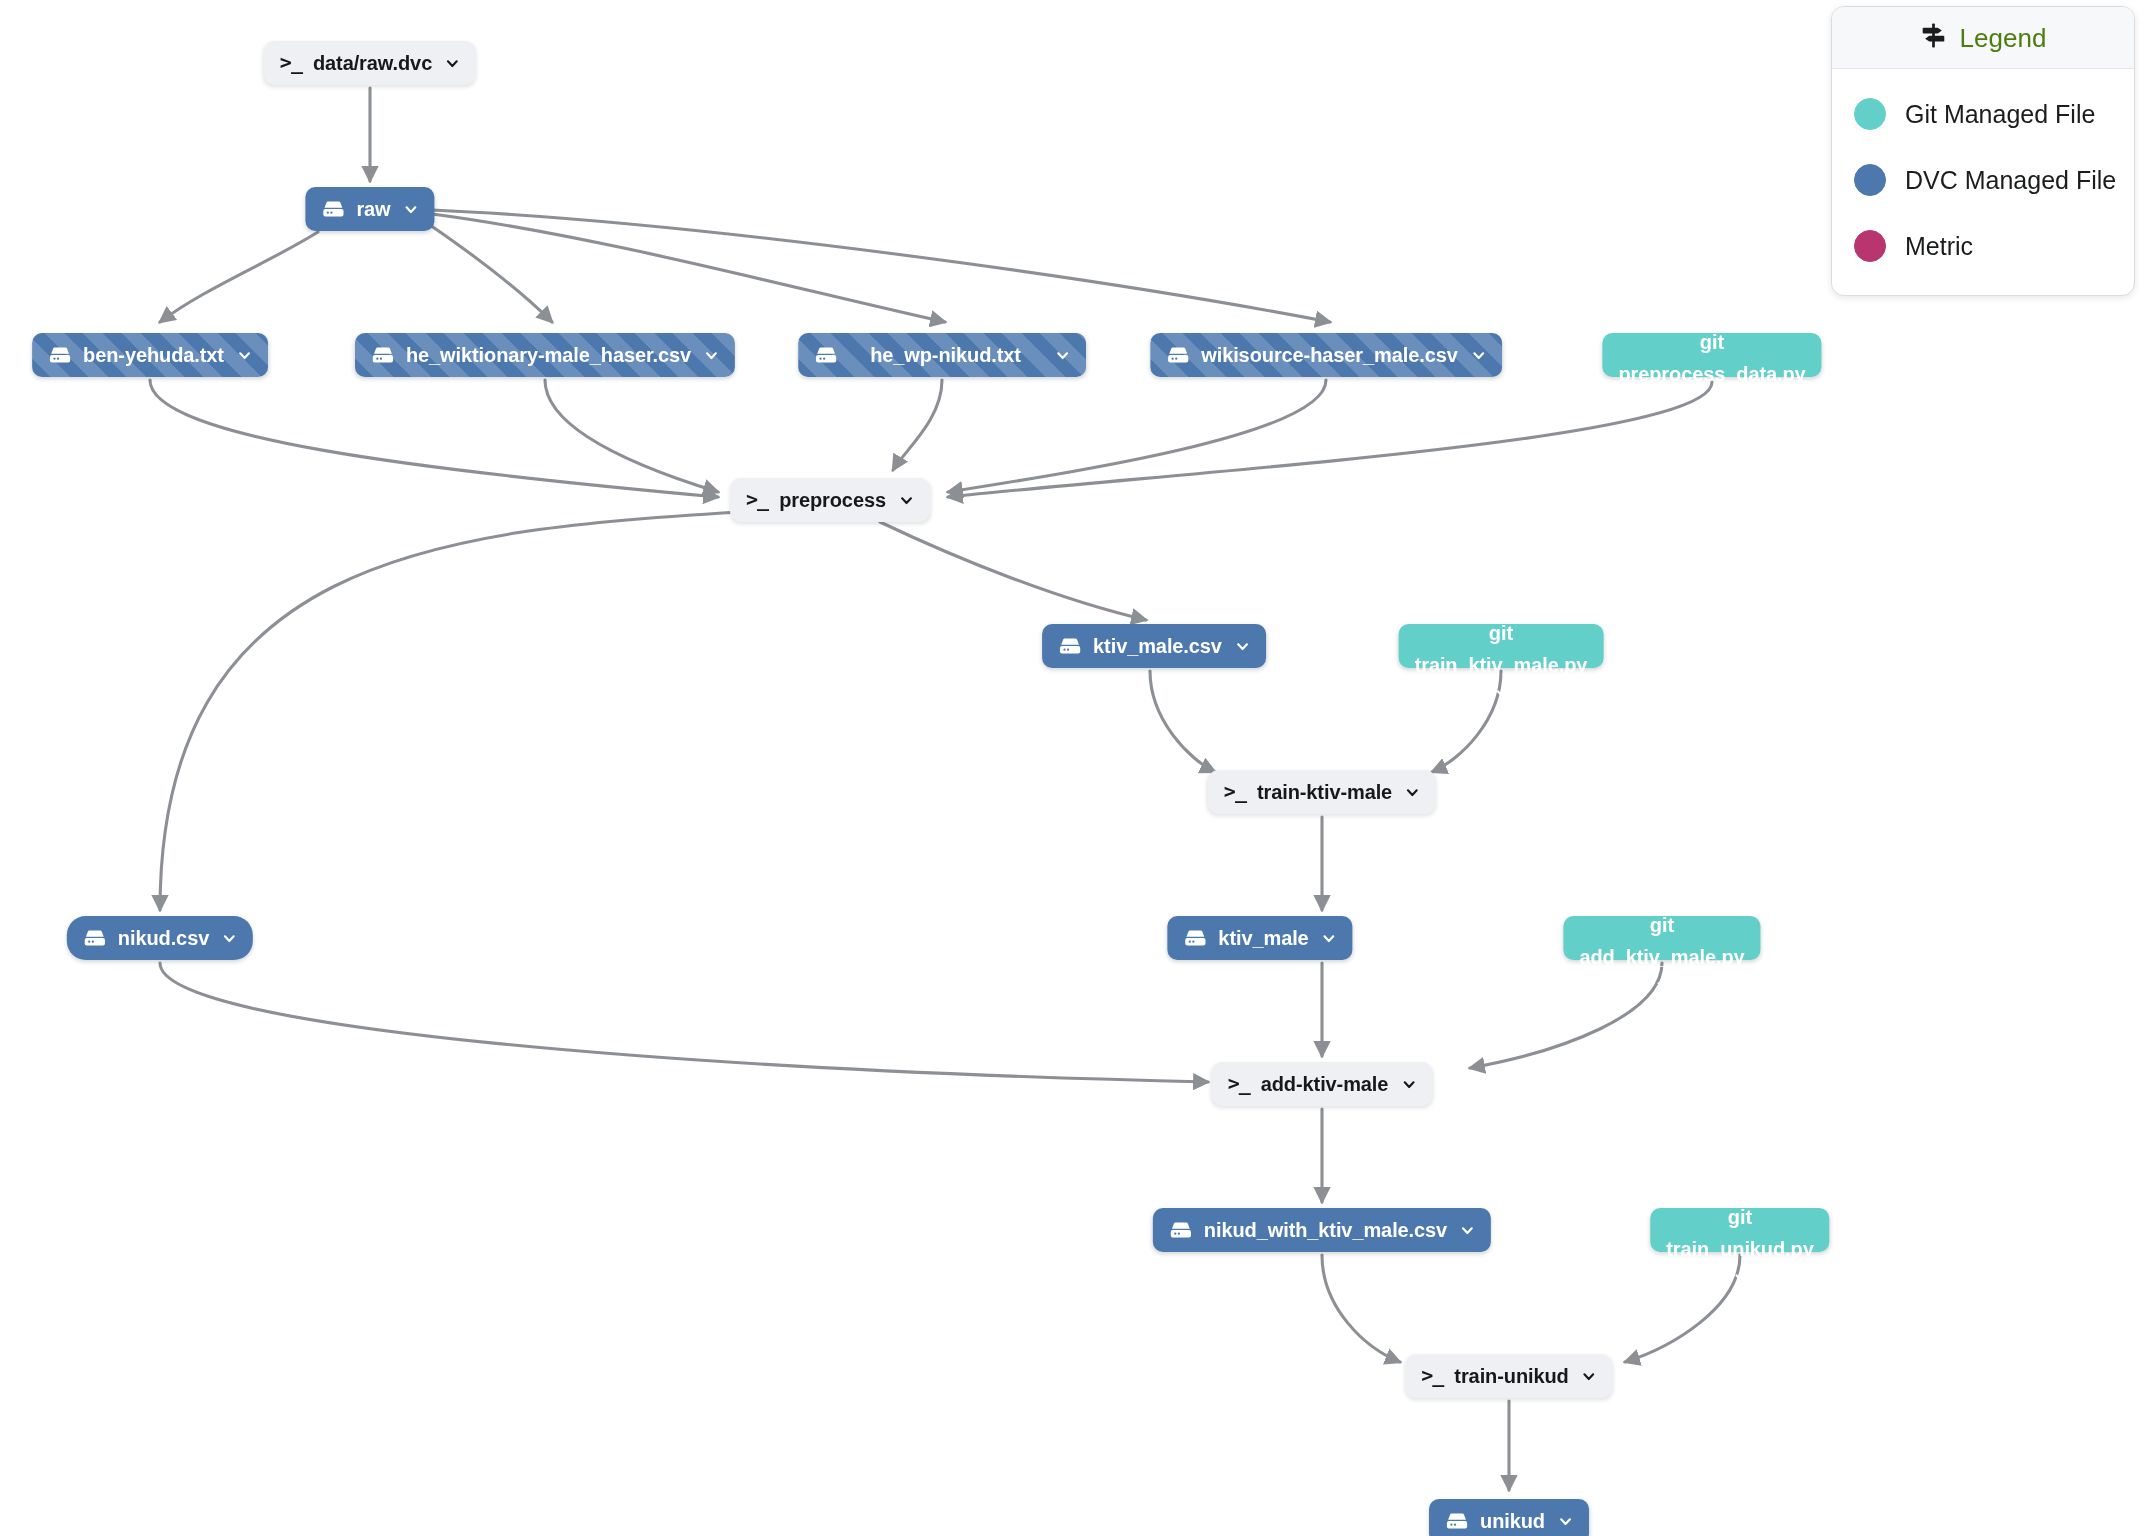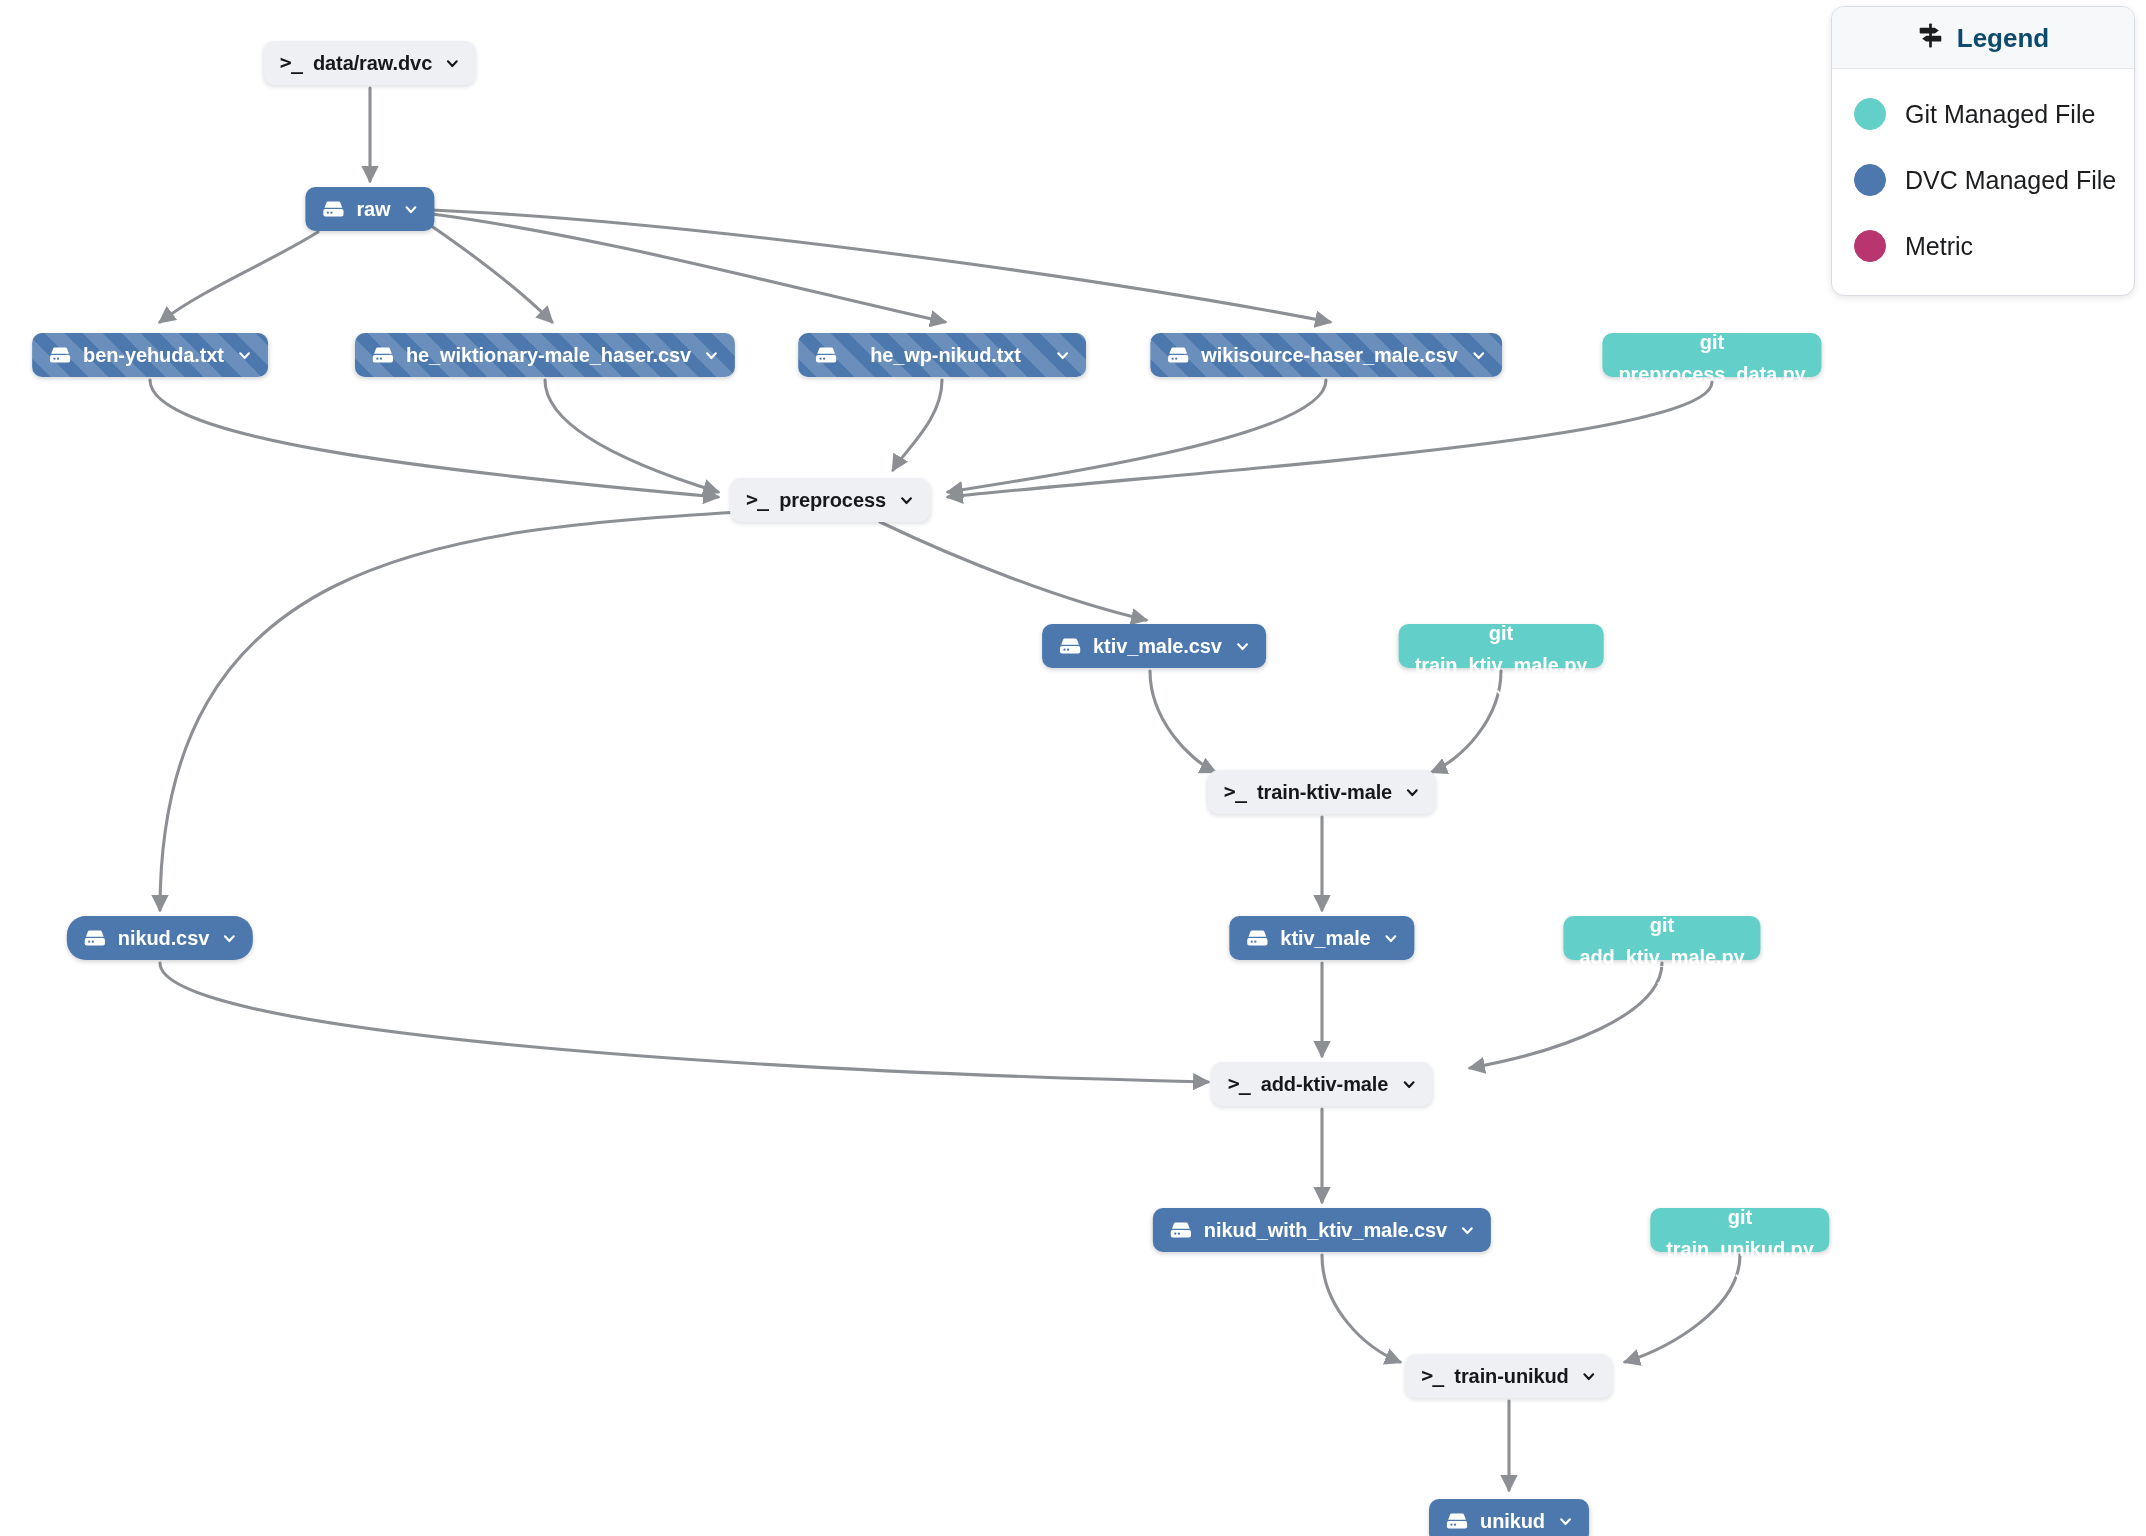--- a/index.html
+++ b/index.html
@@ -129,22 +129,22 @@
     display: flex;
     align-items: center;
     justify-content: center;
     gap: 13px;
     height: 62px;
     background: #f7f8fa;
     border-bottom: 1px solid #e4e8ed;
   }
   #legend .lg-head .lg-title {
     font-size: 26px;
-    font-weight: 700;
-    color: #0c4a6e;
+    font-weight: 400;
+    color: #4d7c0f;
     line-height: 1;
   }
   #legend .lg-body { padding: 12px 0 16px 0; }
   .lg-row {
     display: flex;
     align-items: center;
     gap: 19px;
     padding: 0 0 0 22px;
     height: 66px;
   }
@@ -357,21 +357,21 @@
             <circle cx="10.0" cy="15.7" r="1.15" fill="#4c78ae"></circle>
           </svg>
         </span>
         <span class="label">nikud.csv</span>
         <span class="chev">
           <svg viewBox="0 0 24 24" fill="none" stroke-width="3.4" stroke-linecap="round" stroke-linejoin="round">
             <polyline points="5,8.5 12,16 19,8.5"></polyline>
           </svg>
         </span>
       </div>
-      <div class="node dvc" style="left: 1322px; top: 938px; align-items: center;">
+      <div class="node dvc" style="left: 1260px; top: 938px; align-items: center;">
         <span style="display:block;">
           <svg class="hdd" viewBox="0 0 24 24" fill="#ffffff">
             <path d="M5.1 5.6 a1.6 1.6 0 0 1 1.5 -1.05 h10.8 a1.6 1.6 0 0 1 1.5 1.05 l2.0 5.1 H3.1 z"></path>
             <rect x="1.9" y="11.9" width="20.2" height="7.6" rx="2.0"></rect>
             <circle cx="6.4" cy="15.7" r="1.15" fill="#4c78ae"></circle>
             <circle cx="10.0" cy="15.7" r="1.15" fill="#4c78ae"></circle>
           </svg>
         </span>
         <span class="label">ktiv_male</span>
         <span class="chev">

